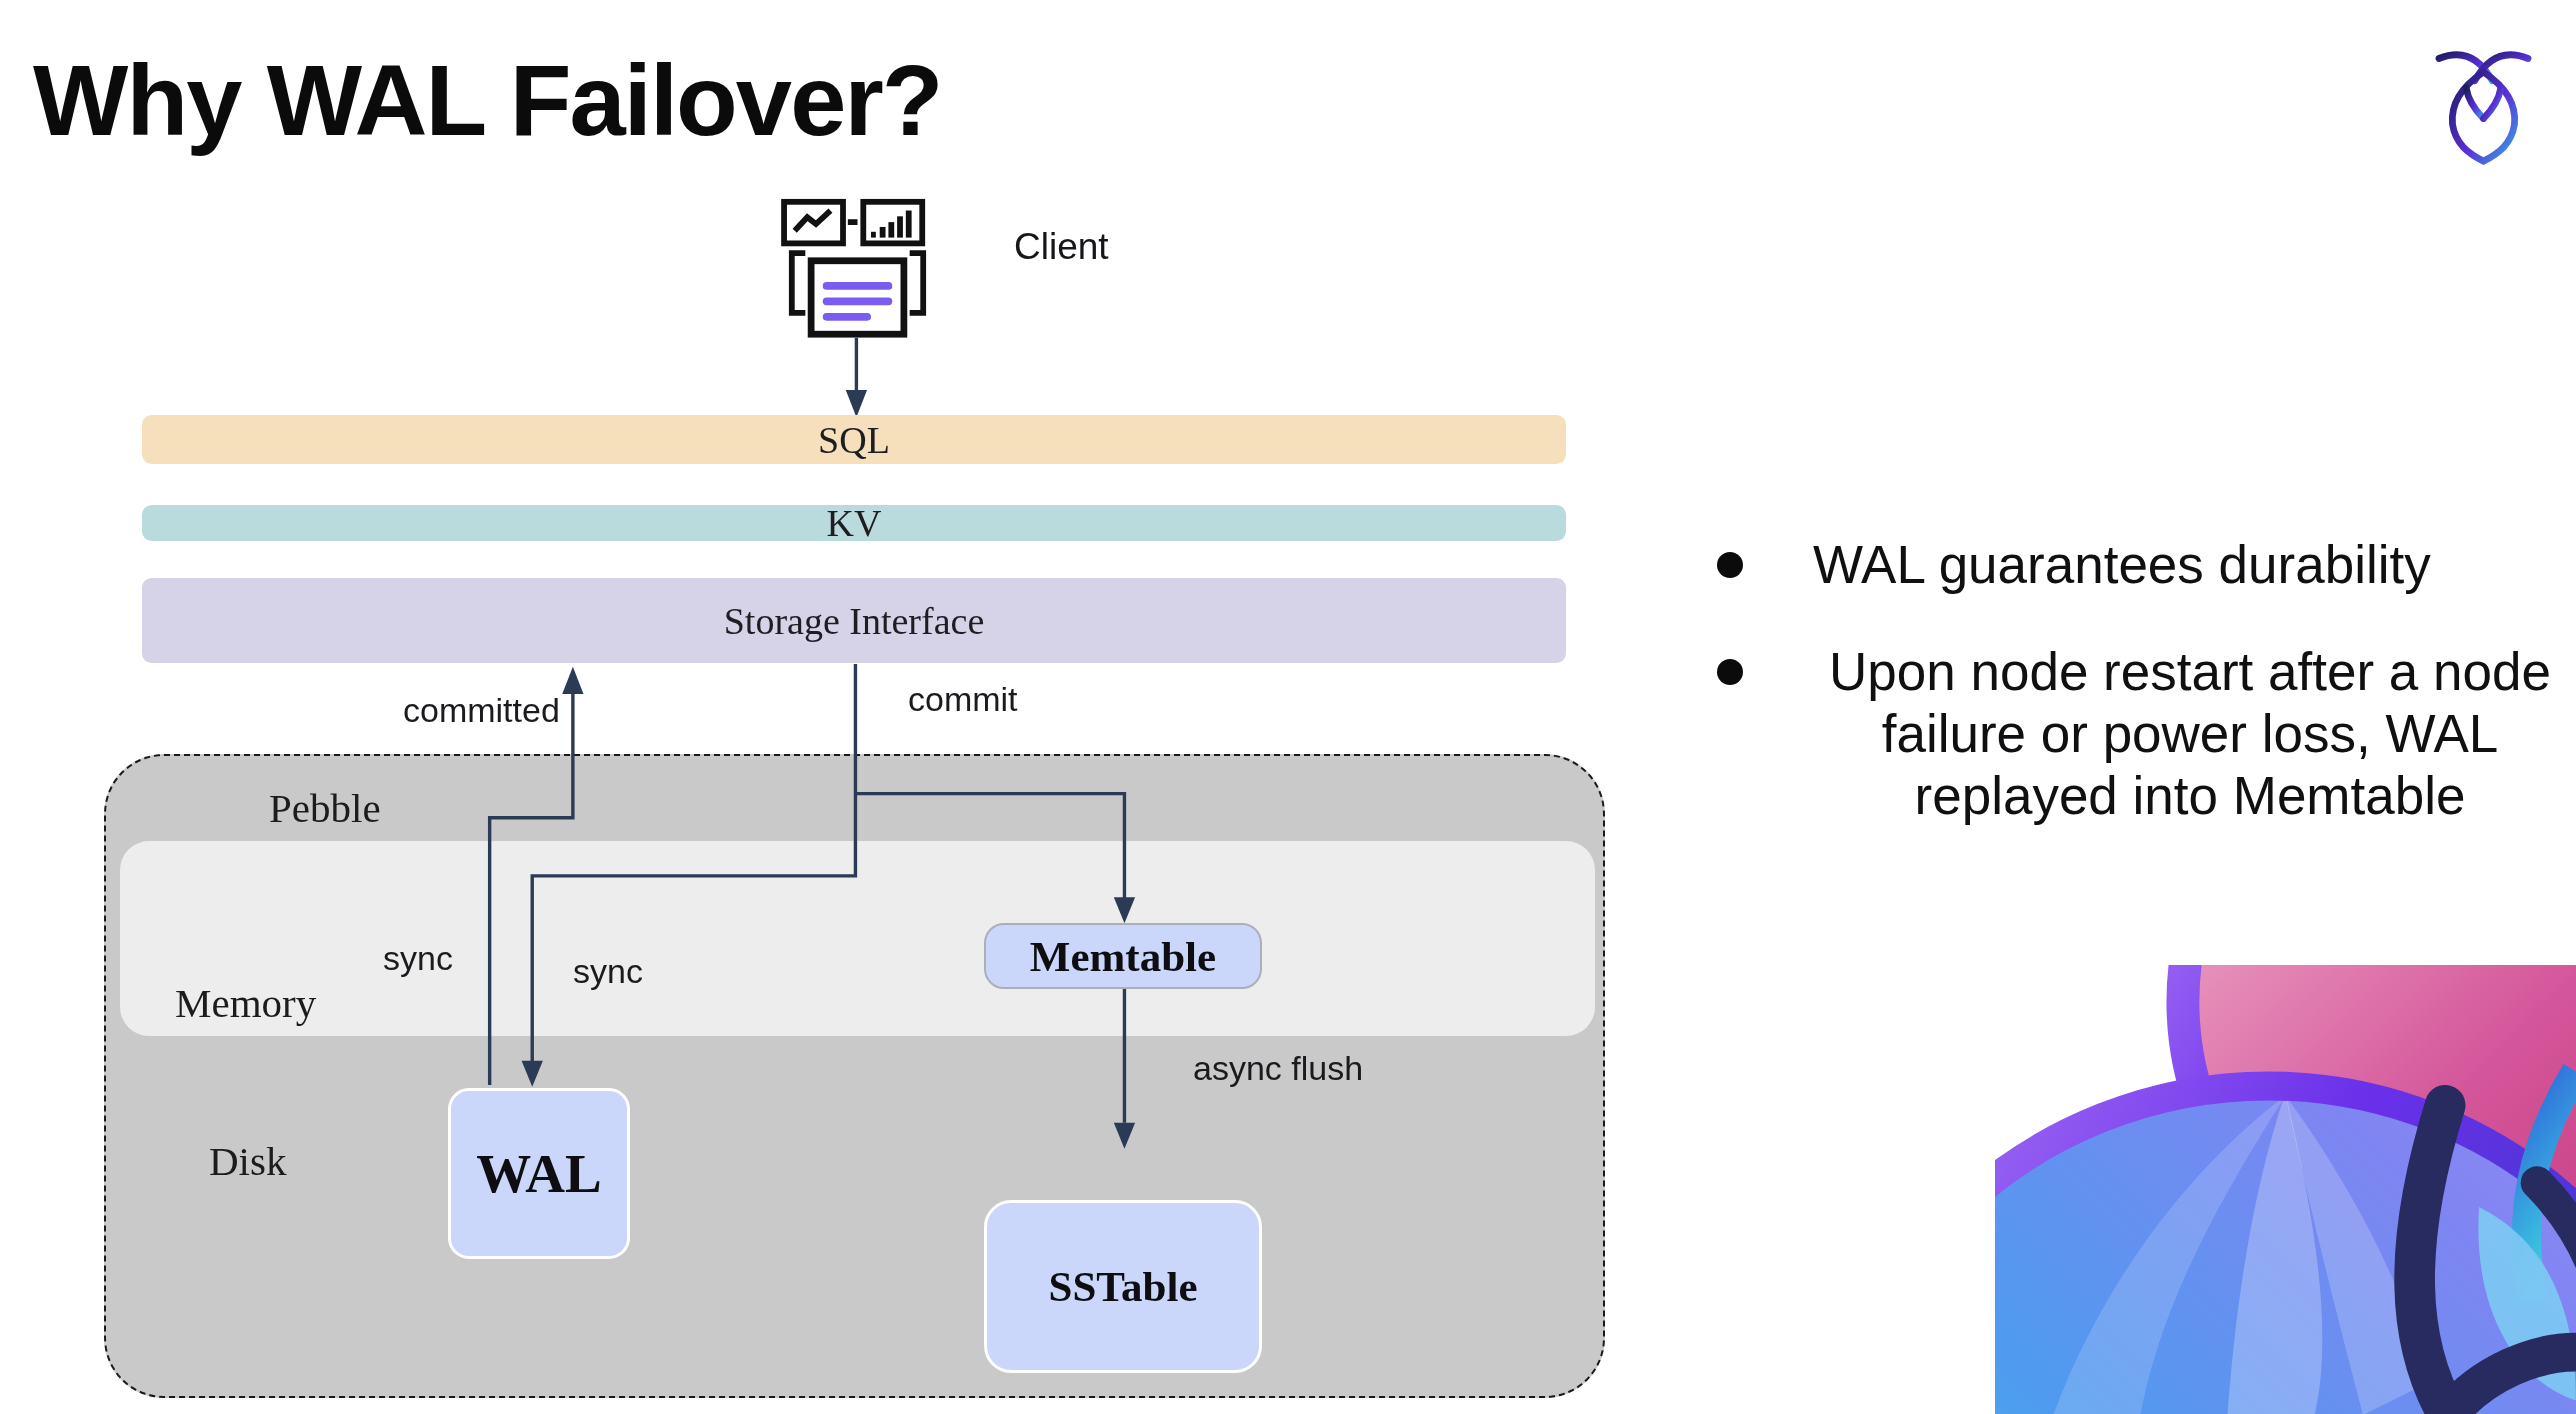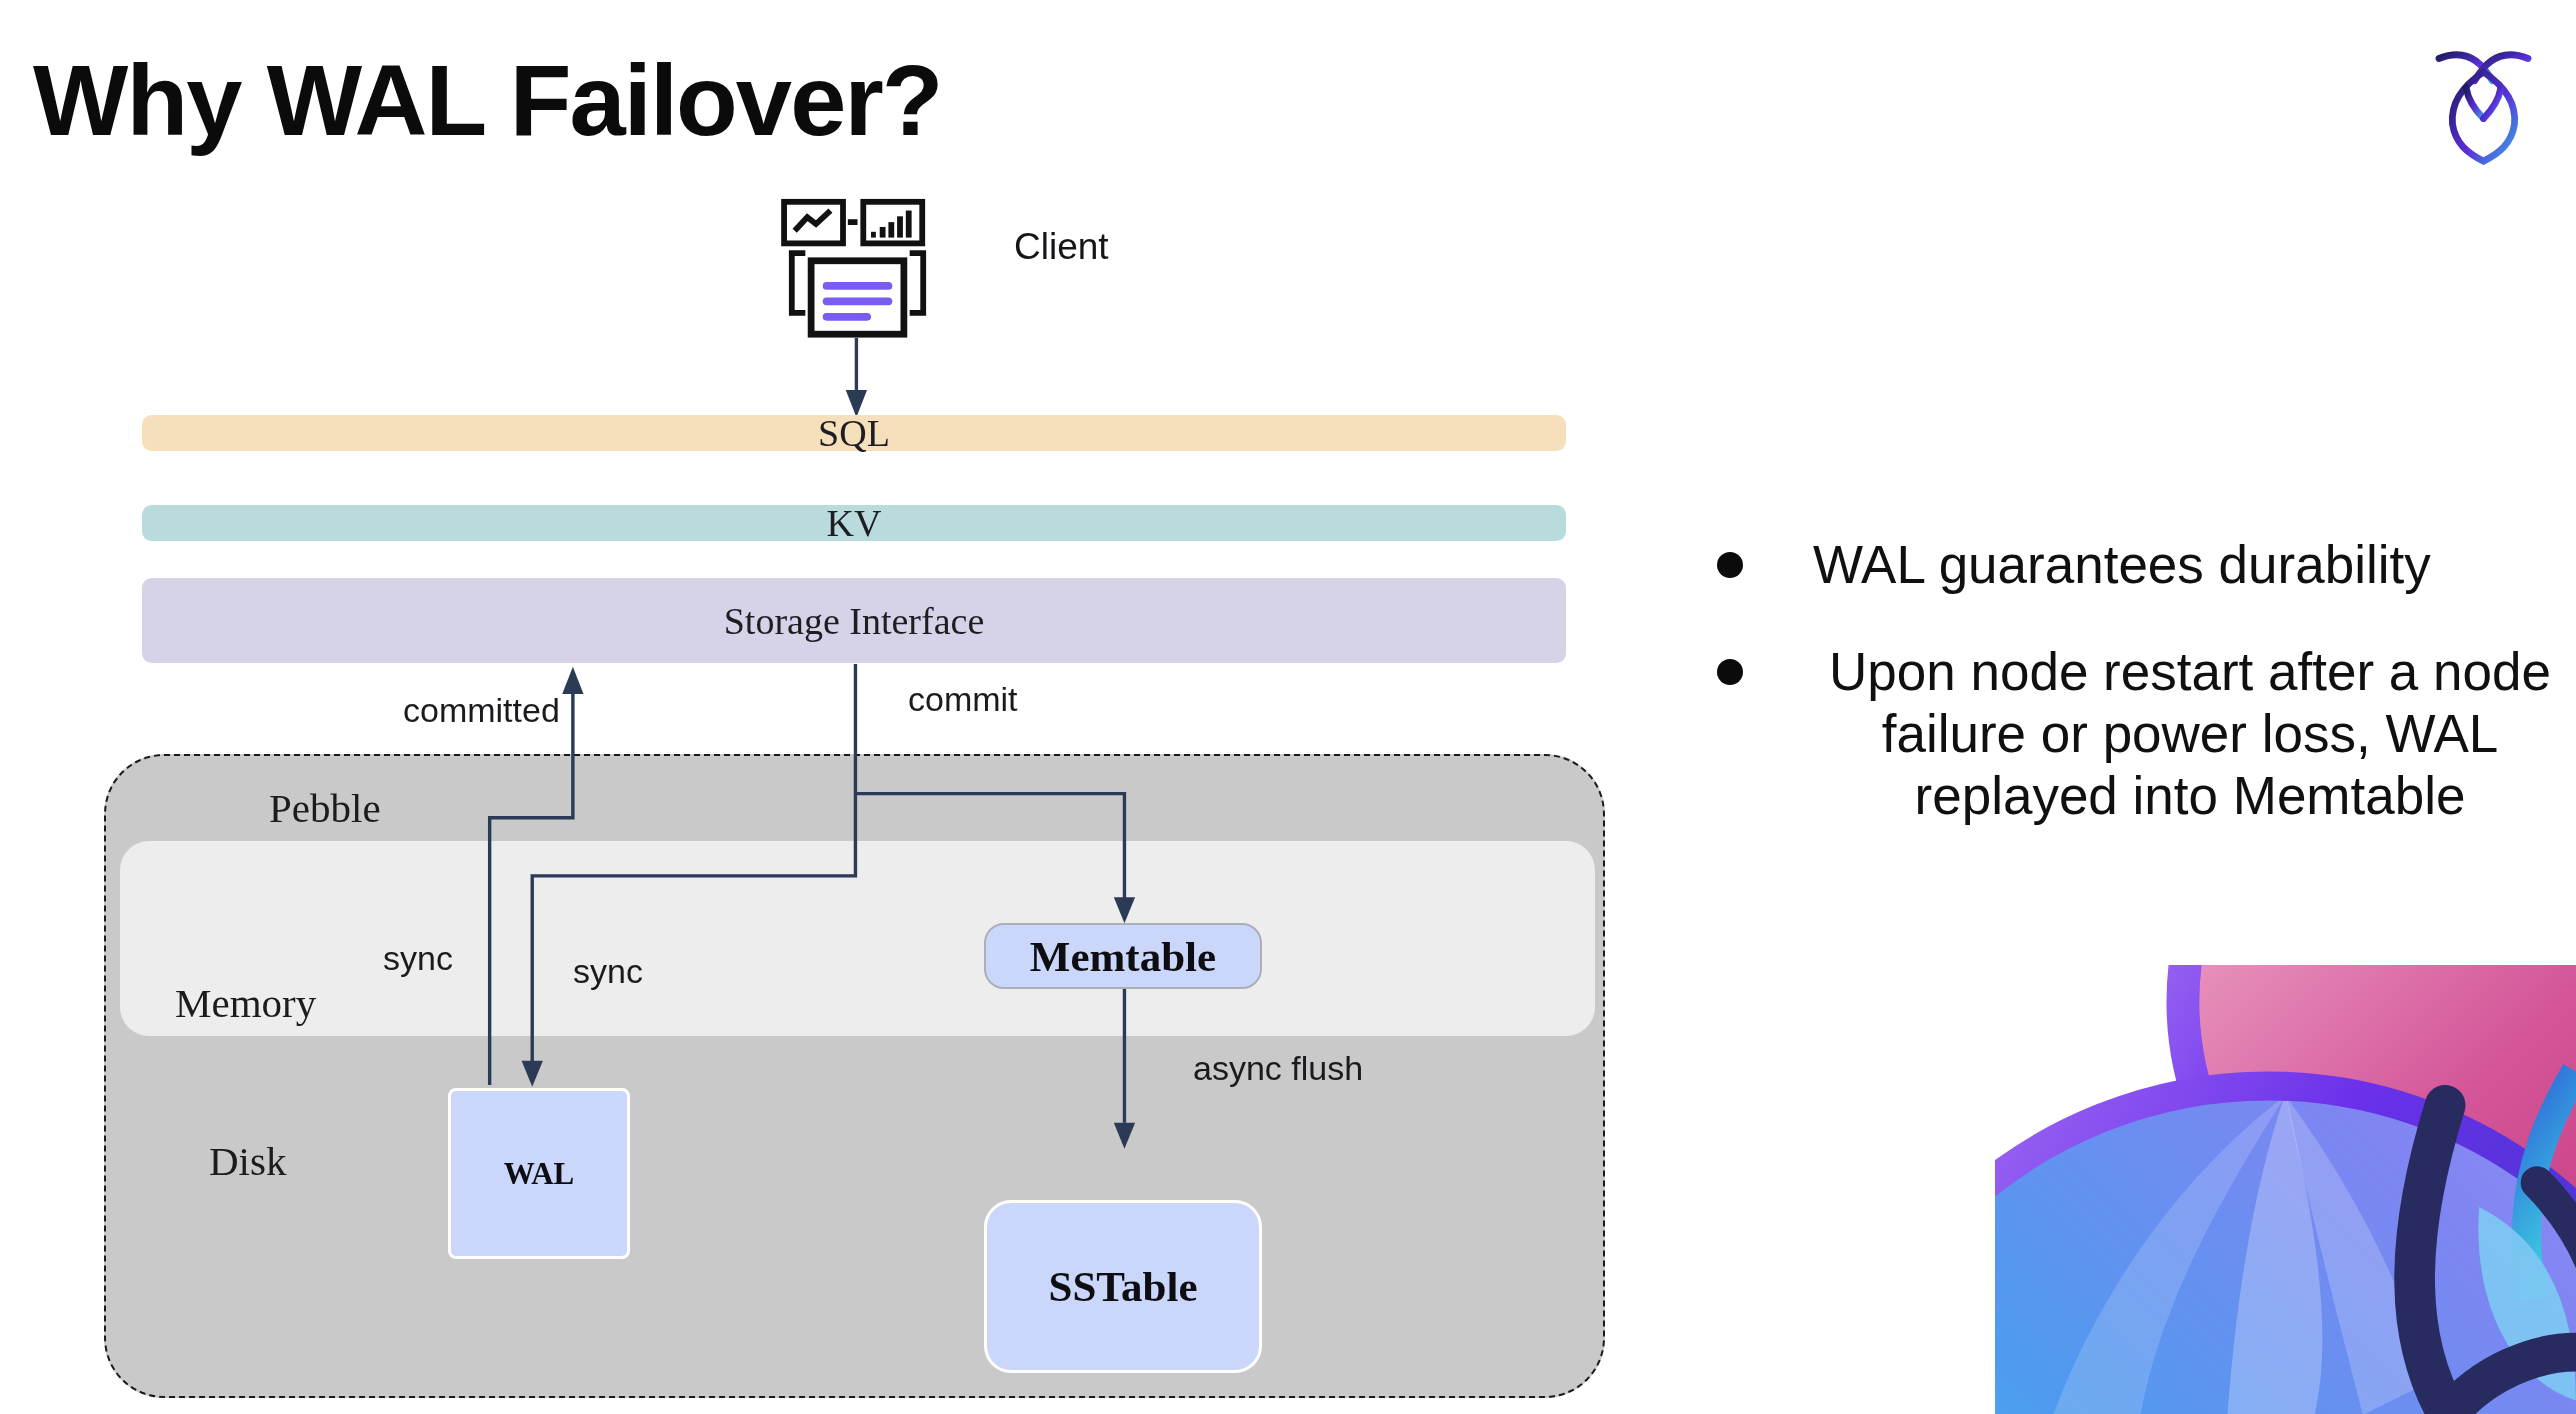--- a/index.html
+++ b/index.html
@@ -10,39 +10,39 @@
   .title{position:absolute;left:33px;top:43px;font-size:101px;font-weight:800;
          letter-spacing:-1.9px;color:#0b0b0b;font-family:"Liberation Sans",sans-serif;}
 
   .logo{position:absolute;left:2435px;top:43px;width:97px;height:122px;}
   .client-icon{position:absolute;left:780px;top:197px;width:155px;height:143px;}
   .client-label{position:absolute;left:1014px;top:226px;font-size:37px;color:#16161a;}
 
   .layer{position:absolute;left:142px;width:1424px;border-radius:9.7px;
          display:flex;align-items:center;justify-content:center;
          font-family:"Liberation Serif",serif;font-size:38px;color:#1d1d22;z-index:4;}
-  .layer.sql{top:415px;height:36px;background:#F6E0BC;}
+  .layer.sql{top:415px;height:49px;background:#F6E0BC;}
   .layer.kv{top:505px;height:36px;background:#BADBDD;}
   .layer.storage{top:578px;height:85px;background:#D6D2E7;}
 
   .pebble{position:absolute;left:104px;top:754px;width:1501px;height:644px;
           background:#C9C9C9;border:2.9px dashed #1a1a1a;border-radius:60px;
           box-sizing:border-box;z-index:2;}
   .memory-band{position:absolute;left:13.5px;top:85px;width:1475px;height:195px;
           background:#EDEDED;border-radius:29px;}
   .region-label{position:absolute;font-family:"Liberation Serif",serif;color:#1c1c1c;z-index:5;}
   .lbl-pebble{left:224px;top:784px;font-size:41px;margin-left:45px;}
   .lbl-memory{left:175px;top:979px;font-size:41px;}
   .lbl-disk{left:209px;top:1093px;font-size:41px;margin-top:44px;}
 
   .node{position:absolute;background:#CAD7FA;display:flex;align-items:center;justify-content:center;
         font-family:"Liberation Serif",serif;font-weight:700;color:#0e0e12;
         box-sizing:border-box;z-index:4;}
   .node.wal{left:448px;top:1088px;width:182px;height:171px;border:3.9px solid #ffffff;
-            border-radius:8px;font-size:31px;}
+            border-radius:21px;font-size:55px;}
   .node.memtable{left:984px;top:923px;width:278px;height:66px;border:2.9px solid #ABAFB8;
             border-radius:20px;font-size:43px;}
   .node.sstable{left:984px;top:1200px;width:278px;height:173px;border:3.9px solid #ffffff;
             border-radius:27px;font-size:43px;text-align:right;}
 
   .edges{position:absolute;left:0;top:0;z-index:3;pointer-events:none;}
 
   .edge-label{position:absolute;font-size:34px;color:#1b1b1f;z-index:5;}
   .lbl-committed{left:403px;top:691px;}
   .lbl-commit{left:908px;top:680px;}

